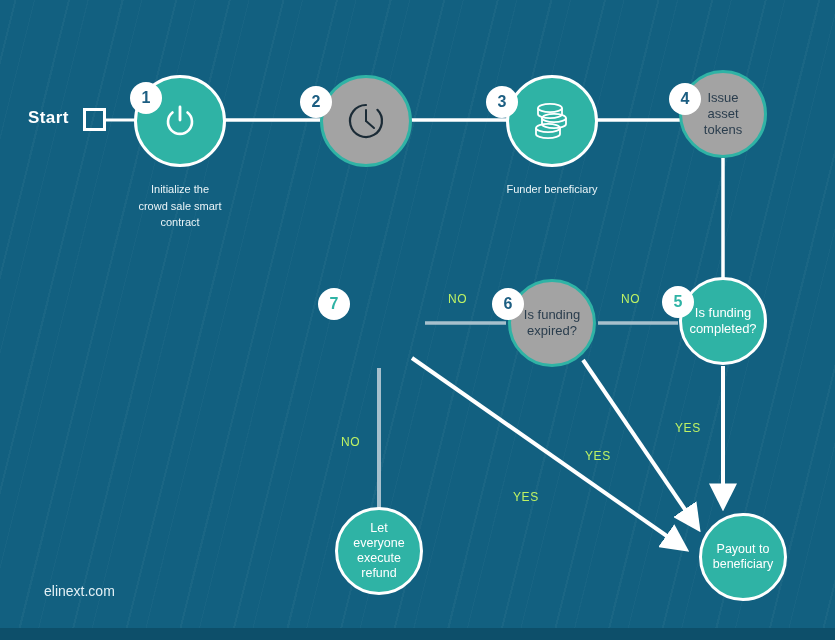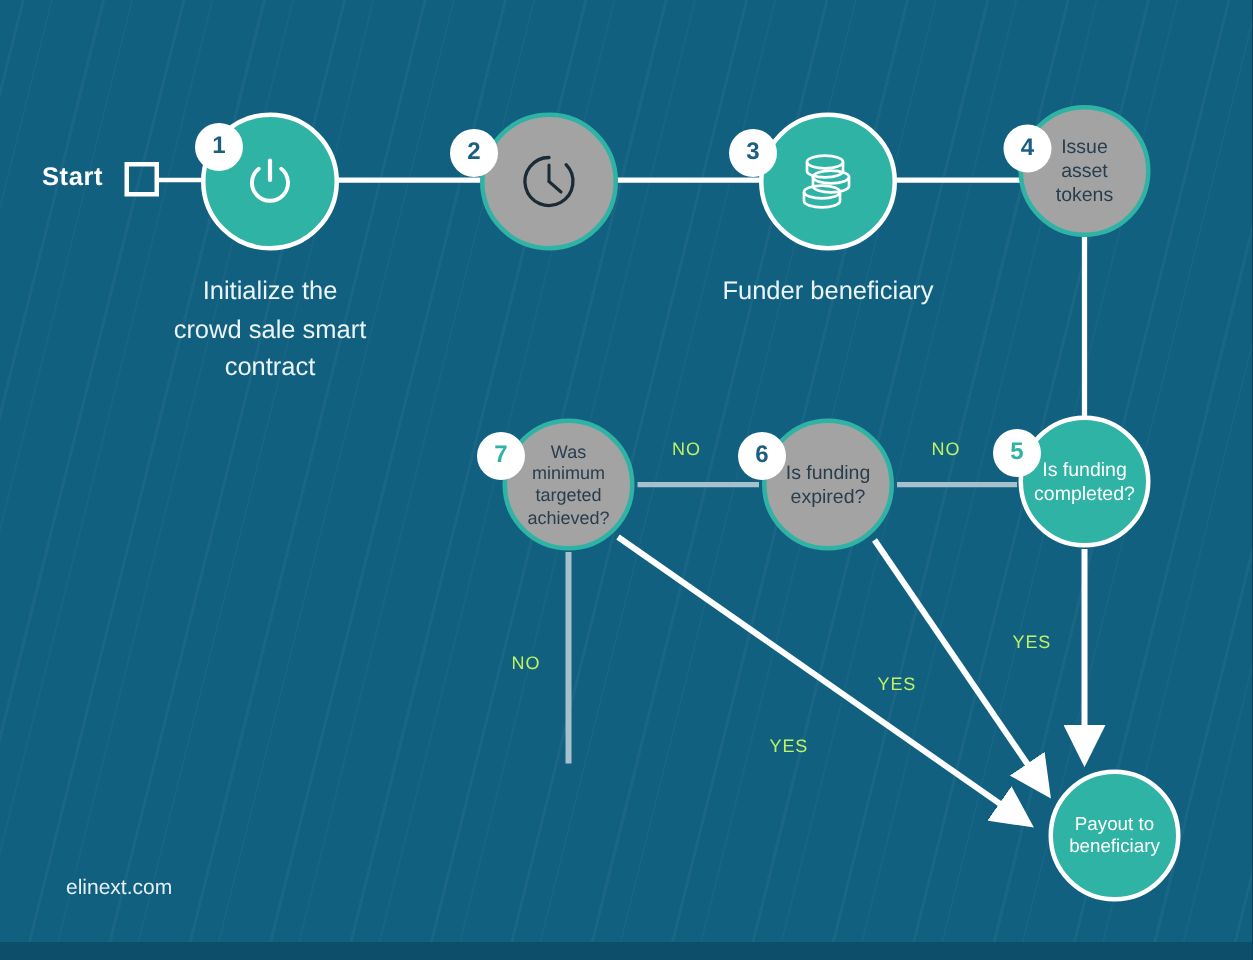--- a/index.html
+++ b/index.html
@@ -75,21 +75,21 @@
     font-weight: bold;
     font-size: 16px;
     z-index: 6;
   }
   .badge.navy { color: #1c5e82; }
   .badge.teal { color: #2fb3a5; }
 
   .caption {
     position: absolute;
     color: #eaf4f7;
-    font-size: 17px;
+    font-size: 11px;
     text-align: center;
     line-height: 1.5;
   }
 
   .edge-label {
     position: absolute;
     color: #bef264;
     font-size: 12px;
     letter-spacing: 0.6px;
     z-index: 5;
@@ -206,28 +206,27 @@
 completed?</span>
   </div>
   <div class="badge teal" style="left:662px; top:286px;">5</div>
 
   <div class="node white" style="left:508px; top:279px; width:88px; height:88px; font-size:13px;">
     <span class="node-text" style="white-space:pre-line;">Is funding
 expired?</span>
   </div>
   <div class="badge navy" style="left:492px; top:288px;">6</div>
 
-  <div class="node white" style="left:335px; top:279px; width:88px; height:88px; font-size:12px;">
-    <span class="node-text" style="white-space:pre-line;">Was
-minimum
-targeted
-achieved?</span>
-  </div>
   <div class="badge teal" style="left:318px; top:288px;">7</div>
 
+  <div class="node teal" style="left:335px; top:507px; width:88px; height:88px; font-size:12.5px;">
+    <span class="node-text" style="white-space:pre-line;">Let everyone
+execute
+refund</span>
+  </div>
 
   <div class="node teal" style="left:699px; top:513px; width:88px; height:88px; font-size:12.5px;">
     <span class="node-text" style="white-space:pre-line;">Payout to
 beneficiary</span>
   </div>
 
   <div class="edge-label" style="left:621px; top:292px;">NO</div>
   <div class="edge-label" style="left:448px; top:292px;">NO</div>
   <div class="edge-label" style="left:675px; top:421px;">YES</div>
   <div class="edge-label" style="left:585px; top:449px;">YES</div>

